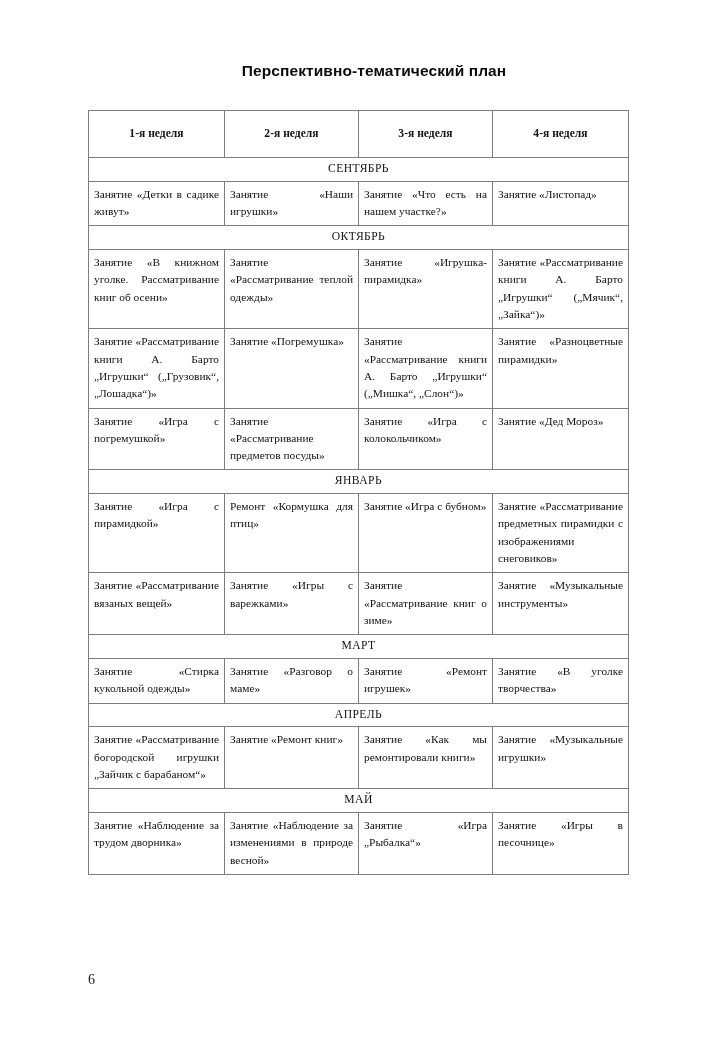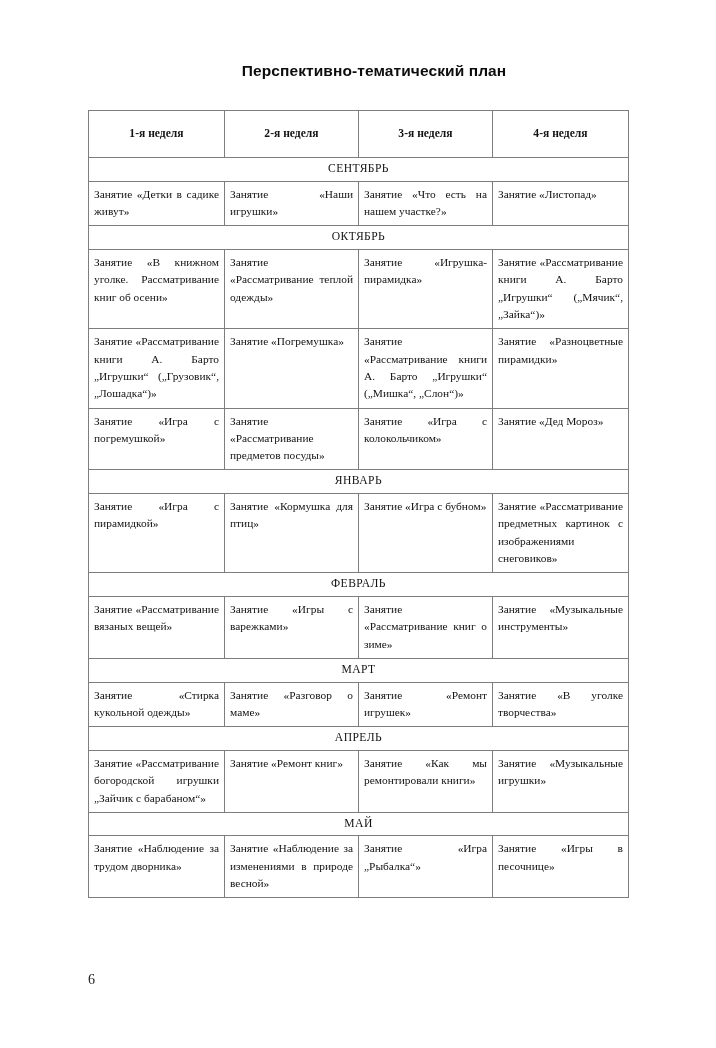--- a/index.html
+++ b/index.html
@@ -190,31 +190,28 @@
           </td>
         </tr>
         <tr class="month-row">
           <td colspan="4">ЯНВАРЬ</td>
         </tr>
         <tr class="week-row">
           <td>
             <span class="cell-text">Занятие «Игра с пирамидкой»</span>
           </td>
           <td>
-            <span class="cell-text">Занятие «Кормушка для птиц»</span>
+            <span class="cell-text">Ремонт «Кормушка для птиц»</span>
           </td>
           <td>
             <span class="cell-text">Занятие «Игра с бубном»</span>
           </td>
           <td>
-            <span class="cell-text">Занятие «Рассматривание предметных картинок с изображениями снеговиков»</span>
-          </td>
-        </tr>
-        <tr class="month-row">
-          <td colspan="4">ФЕВРАЛЬ</td>
+            <span class="cell-text">Занятие «Рассматривание предметных пирамидки с изображениями снеговиков»</span>
+          </td>
         </tr>
         <tr class="week-row">
           <td>
             <span class="cell-text">Занятие «Рассматривание вязаных вещей»</span>
           </td>
           <td>
             <span class="cell-text">Занятие «Игры с варежками»</span>
           </td>
           <td>
             <span class="cell-text">Занятие «Рассматривание книг о зиме»</span>

